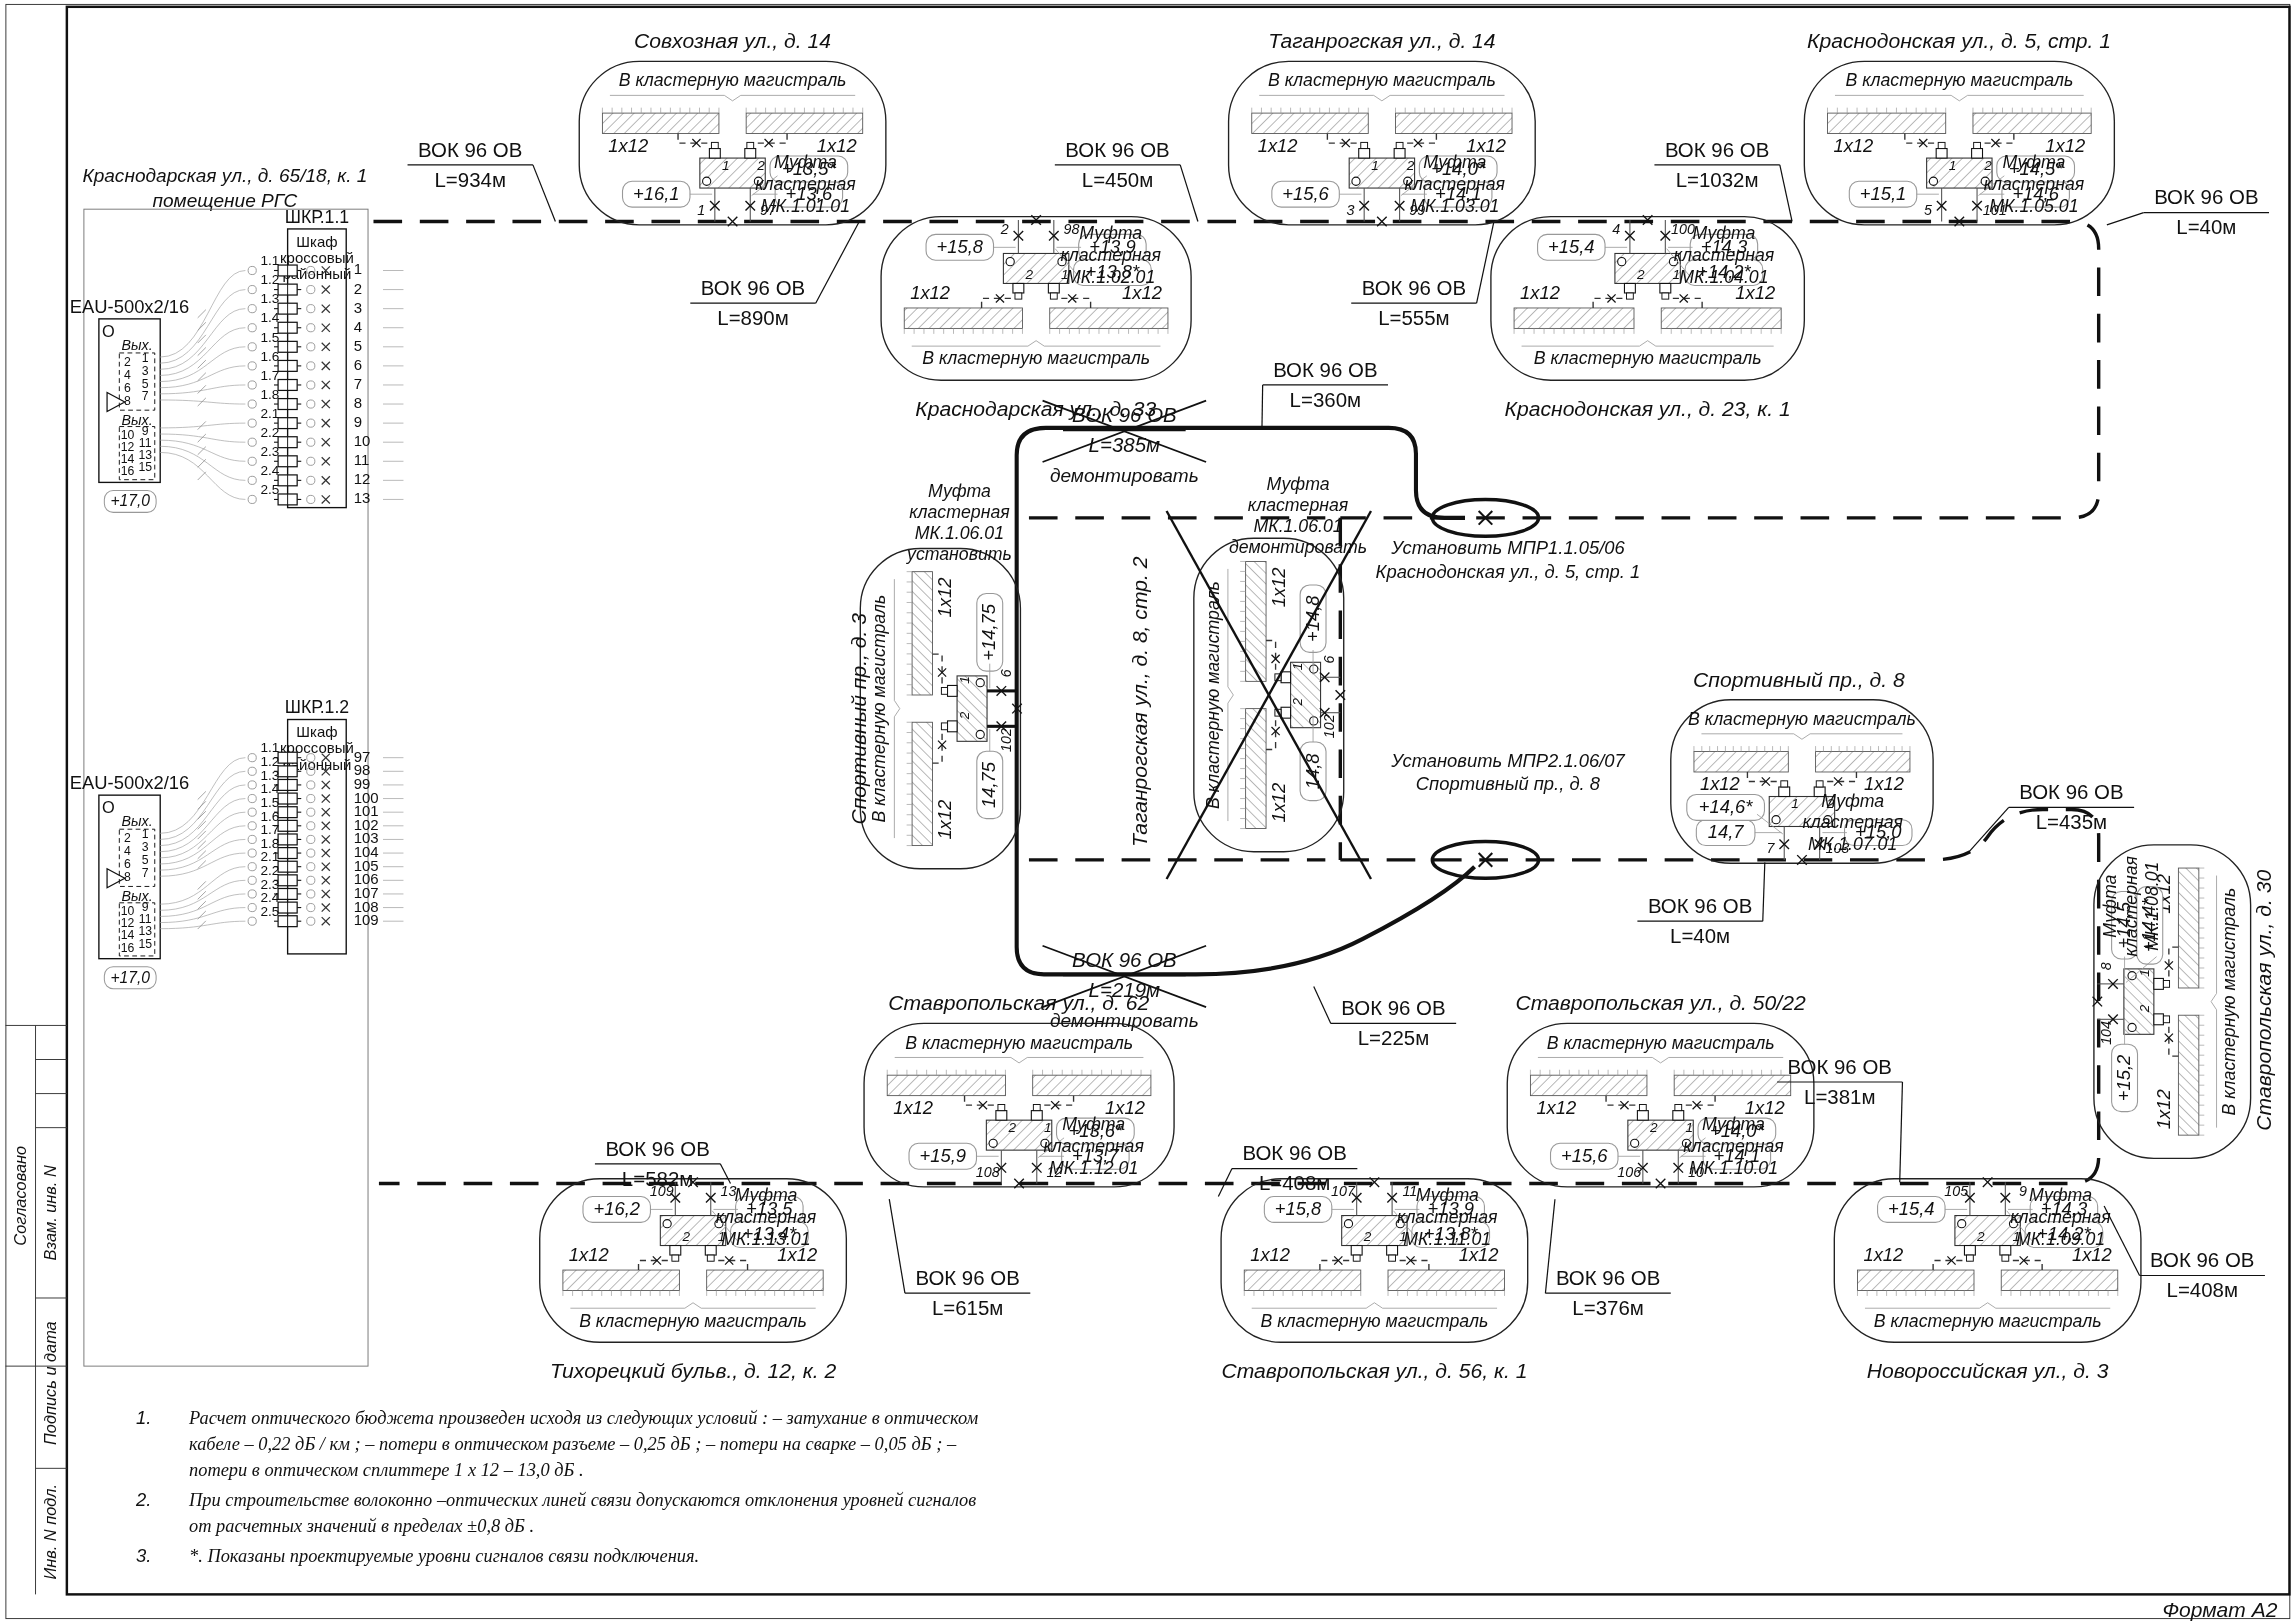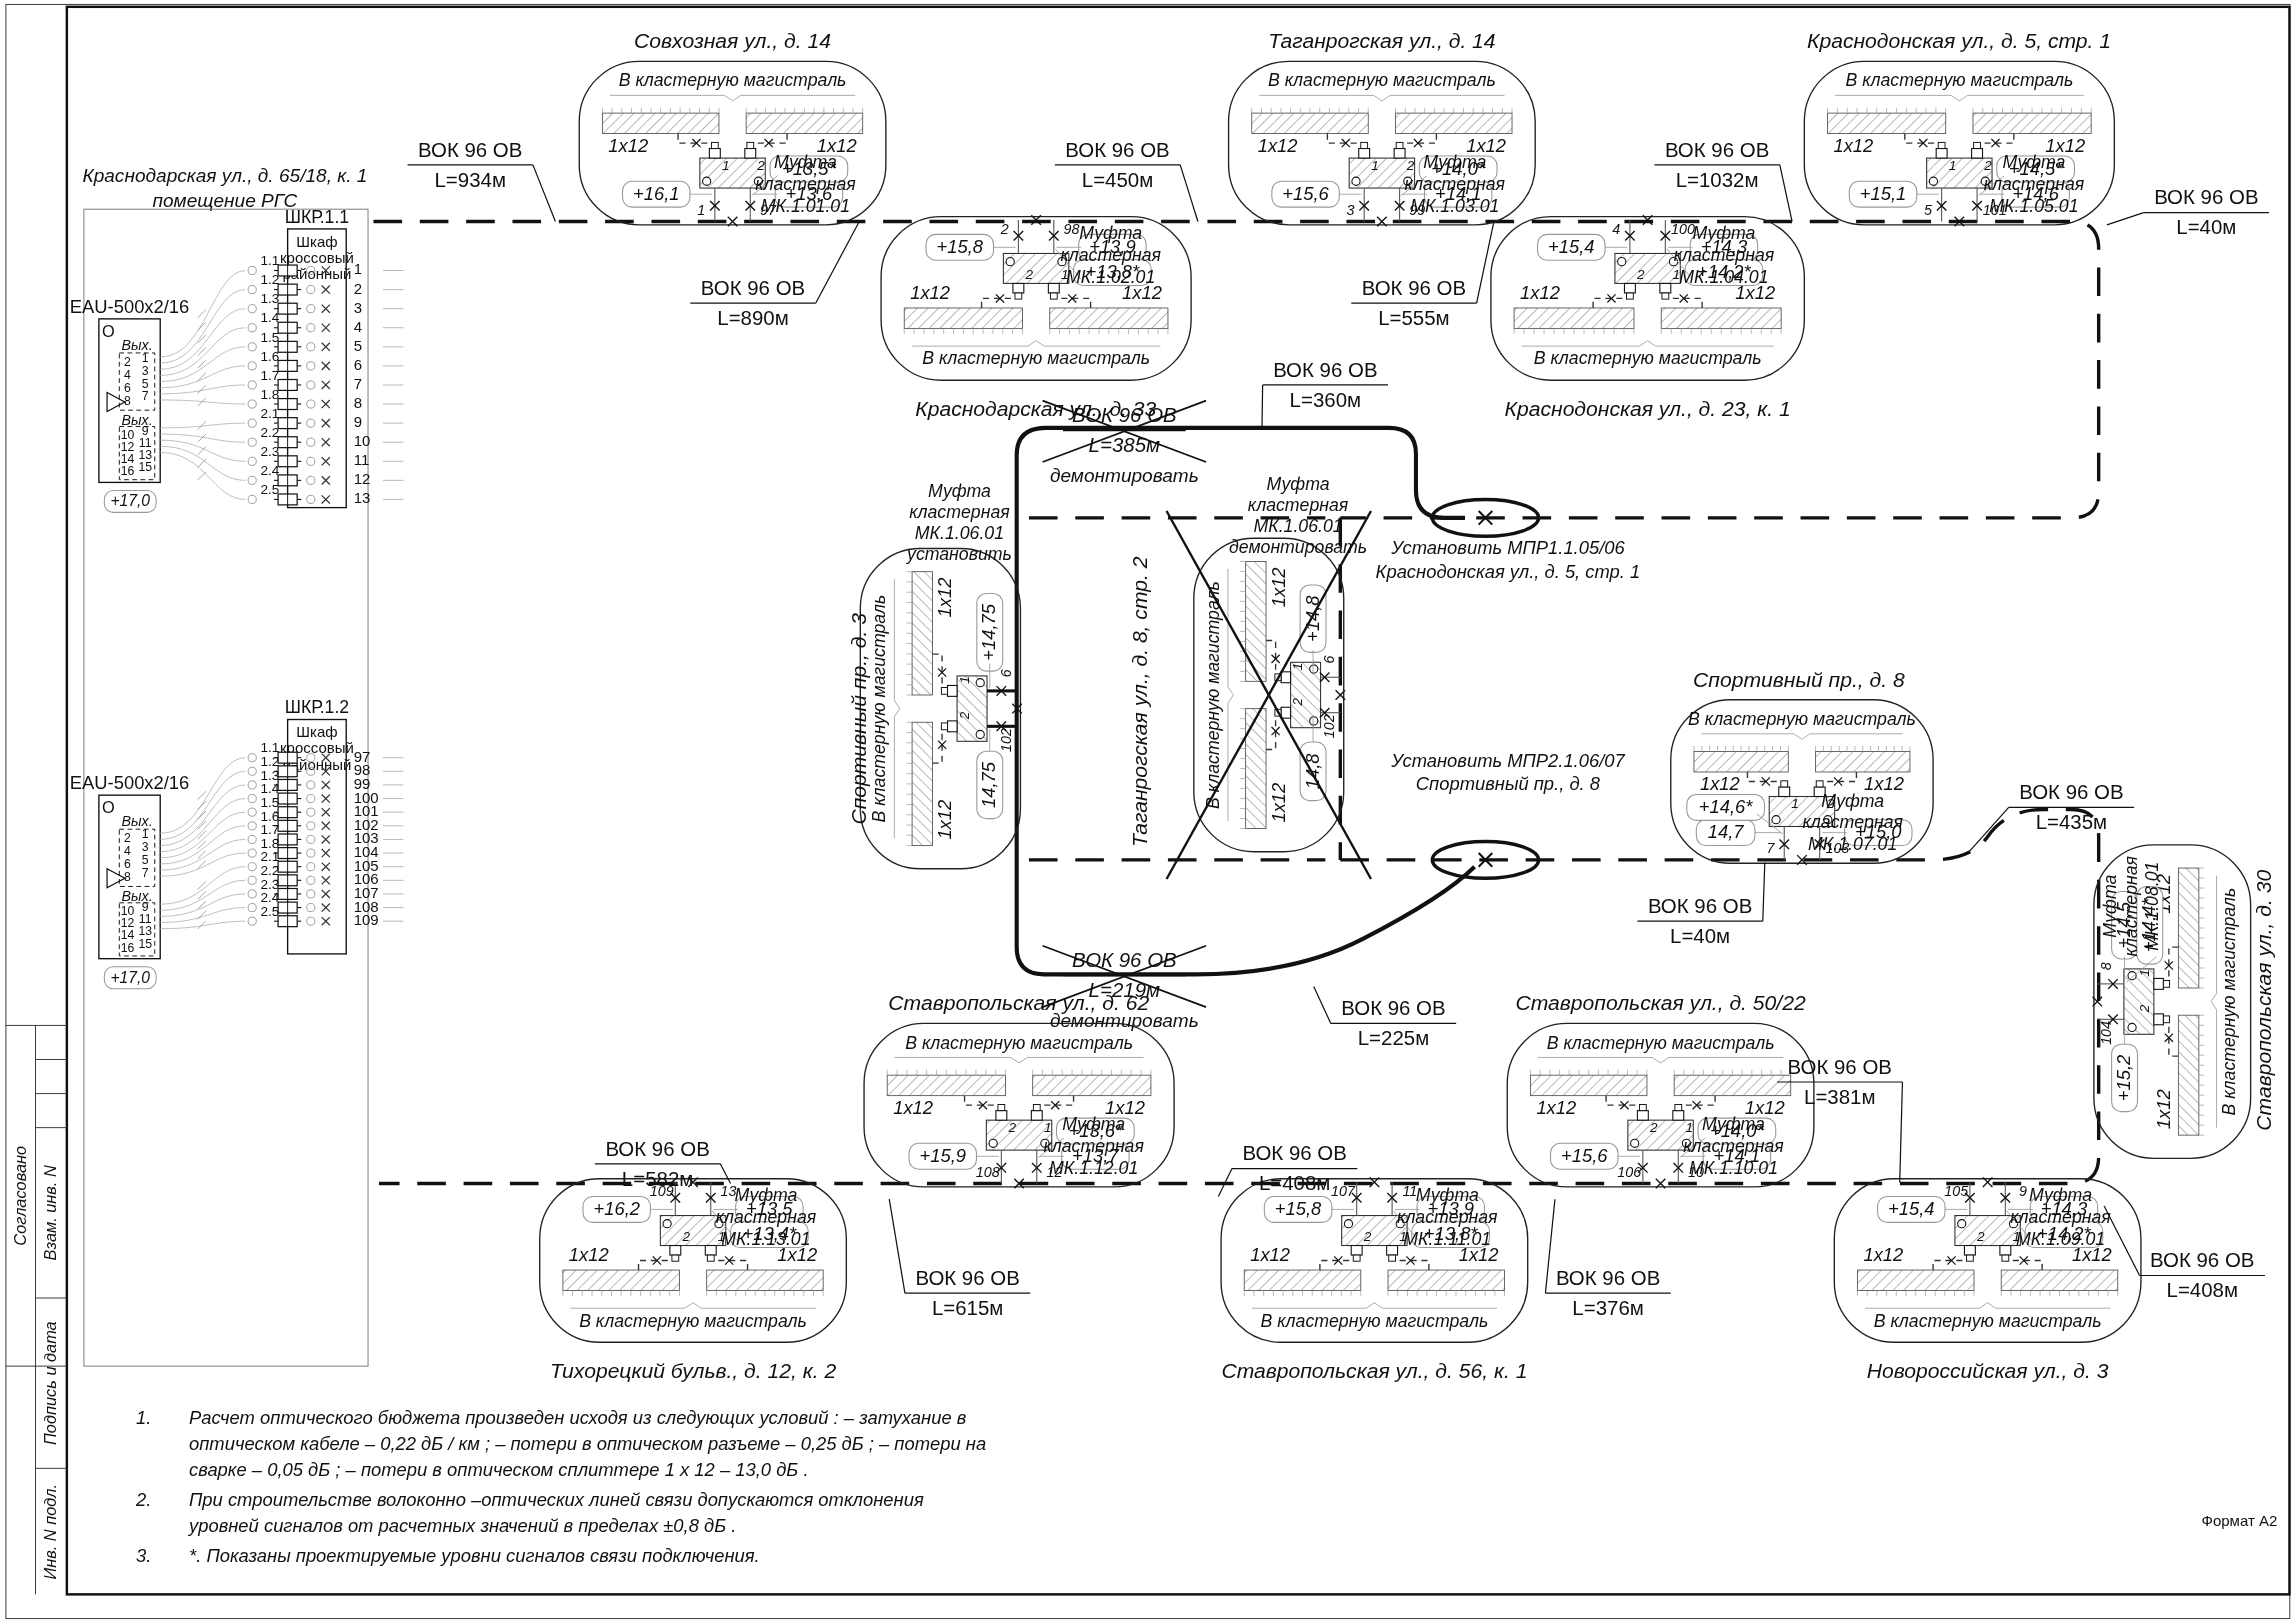--- a/index.html
+++ b/index.html
@@ -4,22 +4,22 @@
 <style>
   html,body{margin:0;padding:0;background:#d9d9d9;}
   .sheet{position:relative;width:2295px;height:1623px;background:#ffffff;overflow:hidden;
          font-family:"Liberation Sans",sans-serif;color:#111;}
   svg{position:absolute;left:0;top:0;}
   svg text{font-family:"Liberation Sans",sans-serif;fill:#111;}
   .notes{position:absolute;left:136px;top:1405px;width:852px;font-style:italic;
          font-size:18.4px;line-height:26px;color:#111;}
   .note-row{display:flex;margin-bottom:4.1px;}
   .note-num{width:53px;flex:0 0 53px;}
-  .note-text{flex:1;white-space:normal;}
-  .fmt{position:absolute;right:17.7px;top:1512px;font-size:15px;}
+  .note-text{flex:1;white-space:normal;font-family:Liberation Serif, serif;}
+  .fmt{position:absolute;right:17.7px;top:1598px;font-style:italic;font-size:21px;}
 </style>
 </head>
 <body>
 
 <div class="sheet">
   <svg id="scene" width="2295" height="1623" viewBox="0 0 3368 2382">
       <defs>
         <pattern id="h" width="11" height="11" patternUnits="userSpaceOnUse" patternTransform="rotate(45)">
           <line x1="0" y1="0" x2="0" y2="11" stroke="#555" stroke-width="1.2"></line>
         </pattern>

